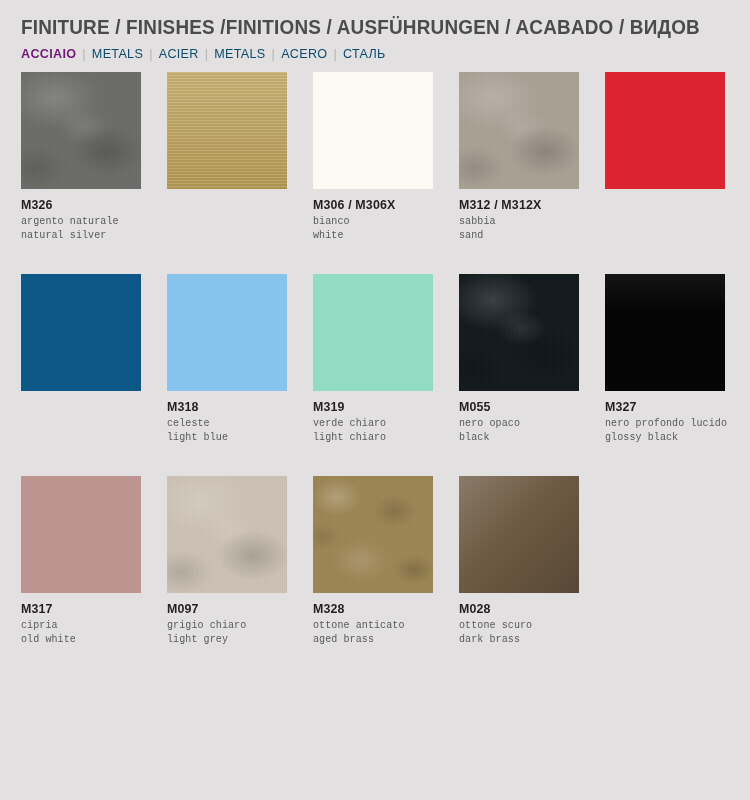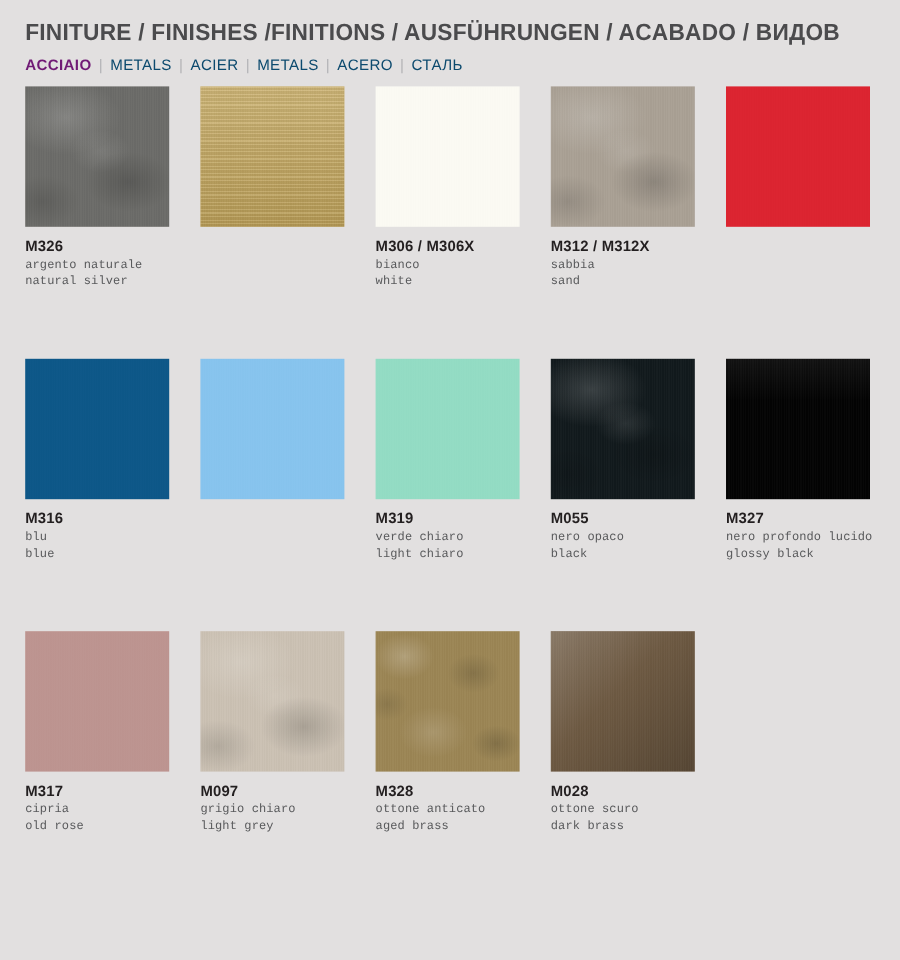--- a/index.html
+++ b/index.html
@@ -69,21 +69,21 @@
     position: relative;
     margin-top: 11px;
     display: grid;
     grid-template-columns: repeat(5, 120px);
     column-gap: 26px;
     row-gap: 0;
   }
 
   .cell {
     width: 120px;
-    height: 227px;
+    height: 202px;
   }
 
   .swatch {
     width: 120px;
     height: 117px;
     position: relative;
     overflow: hidden;
   }
 
   .swatch::after {
@@ -244,28 +244,28 @@
           <div class="code">M312 / M312X</div>
           <div class="desc desc-it">sabbia</div>
           <div class="desc">sand</div>
         </div>
       </div>
       <div class="cell">
         <div class="swatch tex-flat" style="background: rgb(220, 36, 48);"></div>
       </div>
       <div class="cell">
         <div class="swatch tex-flat" style="background: rgb(13, 87, 136);"></div>
-        <div class="label">
-          <div class="code">M316</div>
-          <div class="desc desc-it">blu</div>
-          <div class="desc">blue</div>
-        </div>
       </div>
       <div class="cell">
         <div class="swatch tex-flat" style="background: rgb(135, 196, 238);"></div>
+        <div class="label">
+          <div class="code">M318</div>
+          <div class="desc desc-it">celeste</div>
+          <div class="desc">light blue</div>
+        </div>
       </div>
       <div class="cell">
         <div class="swatch tex-flat" style="background: rgb(147, 220, 196);"></div>
         <div class="label">
           <div class="code">M319</div>
           <div class="desc desc-it">verde chiaro</div>
           <div class="desc">light chiaro</div>
         </div>
       </div>
       <div class="cell">
@@ -282,21 +282,21 @@
           <div class="code">M327</div>
           <div class="desc desc-it">nero profondo lucido</div>
           <div class="desc">glossy black</div>
         </div>
       </div>
       <div class="cell">
         <div class="swatch tex-flat" style="background: rgb(189, 148, 144);"></div>
         <div class="label">
           <div class="code">M317</div>
           <div class="desc desc-it">cipria</div>
-          <div class="desc">old rose</div>
+          <div class="desc">old white</div>
         </div>
       </div>
       <div class="cell">
         <div class="swatch tex-metal" style="background: rgb(203, 193, 179);"></div>
         <div class="label">
           <div class="code">M097</div>
           <div class="desc desc-it">grigio chiaro</div>
           <div class="desc">light grey</div>
         </div>
       </div>

